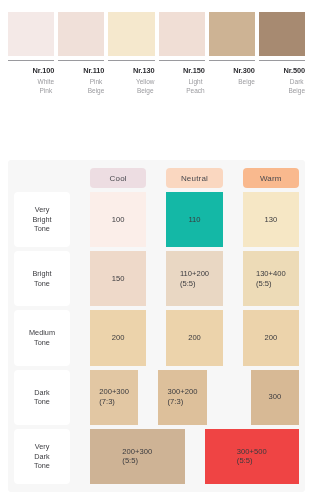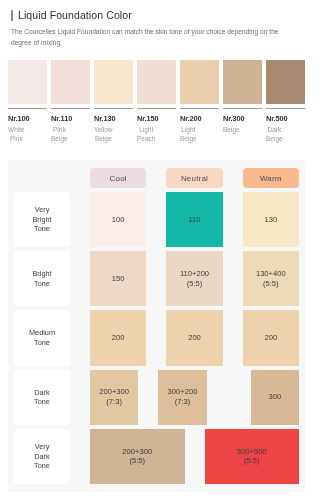--- a/index.html
+++ b/index.html
@@ -54,21 +54,21 @@
   .swatches {
     display: flex;
     margin-top: 12px;
     padding: 0 8px;
     gap: 4px;
   }
   .swatch-col {
     flex: 1 1 0;
     display: flex;
     flex-direction: column;
-    align-items: flex-start;
+    align-items: flex-end;
   }
   .swatch-chip {
     width: 100%;
     height: 44px;
   }
   .swatch-rule {
     width: 100%;
     height: 1px;
     background: #9a9a9e;
     margin-top: 4px;
@@ -148,39 +148,32 @@
     line-height: 9.6px;
     color: #3c3c40;
     white-space: pre-line;
   }
 
   .m-cell {
     flex: 1 1 0;
     display: flex;
     align-items: center;
     justify-content: center;
-    text-align: center;
+    text-align: left;
     font-size: 7.6px;
     line-height: 9.8px;
     color: #3a3a3e;
     white-space: pre-line;
   }
 </style>
 </head>
 <body>
 
 <div id="page">
 
-  <div class="header">
-    <div class="title-row">
-      <span class="title-bar"></span>
-      <span class="title-text">Liquid Foundation Color</span>
-    </div>
-    <div class="desc">The Courcelles Liquid Foundation can match the skin tone of your choice depending on the degree of mixing.</div>
-  </div>
 
   <div class="swatches" id="swatch-strip">
       <div class="swatch-col">
         <div class="swatch-chip" style="background: rgb(244, 233, 231);"></div>
         <div class="swatch-rule"></div>
         <div class="swatch-code">Nr.100</div>
         <div class="swatch-name">White
 Pink</div>
       </div>
       <div class="swatch-col">
@@ -196,27 +189,20 @@
         <div class="swatch-code">Nr.130</div>
         <div class="swatch-name">Yellow
 Beige</div>
       </div>
       <div class="swatch-col">
         <div class="swatch-chip" style="background: rgb(240, 222, 213);"></div>
         <div class="swatch-rule"></div>
         <div class="swatch-code">Nr.150</div>
         <div class="swatch-name">Light
 Peach</div>
-      </div>
-      <div class="swatch-col">
-        <div class="swatch-chip" style="background: rgb(232, 206, 171);"></div>
-        <div class="swatch-rule"></div>
-        <div class="swatch-code">Nr.200</div>
-        <div class="swatch-name">Light
-Beige</div>
       </div>
       <div class="swatch-col">
         <div class="swatch-chip" style="background: rgb(205, 179, 148);"></div>
         <div class="swatch-rule"></div>
         <div class="swatch-code">Nr.300</div>
         <div class="swatch-name">Beige</div>
       </div>
       <div class="swatch-col">
         <div class="swatch-chip" style="background: rgb(167, 138, 113);"></div>
         <div class="swatch-rule"></div>

